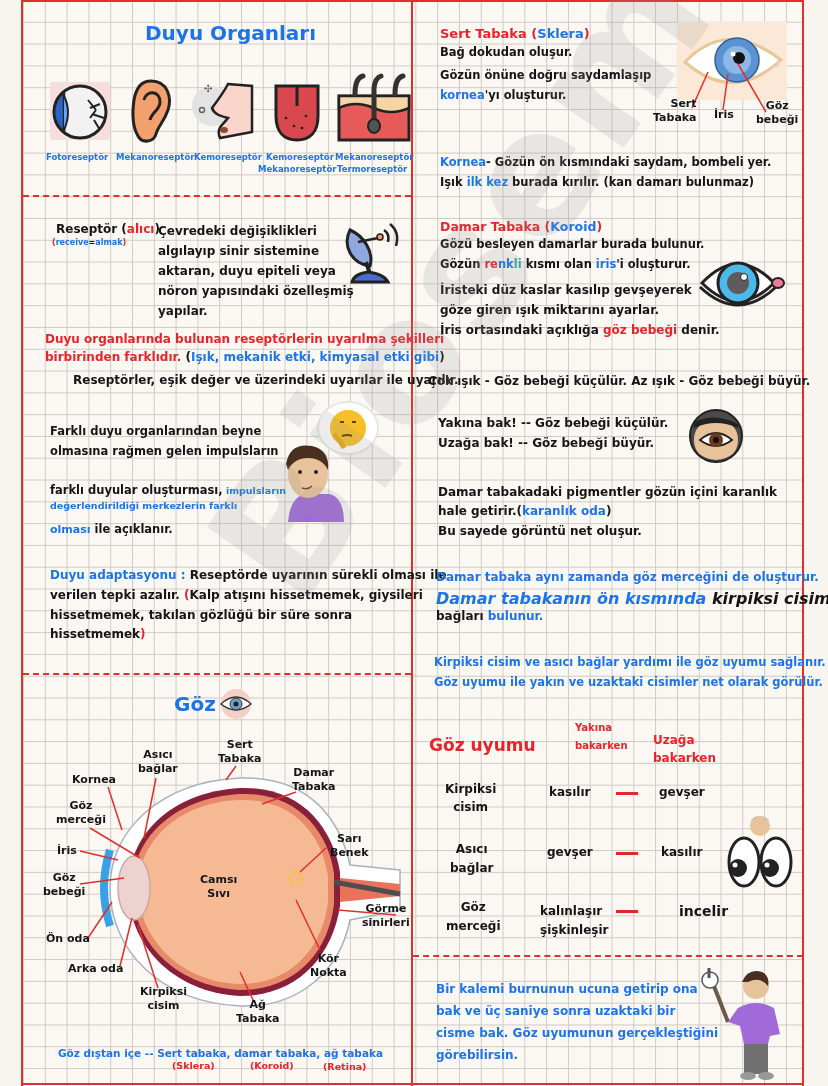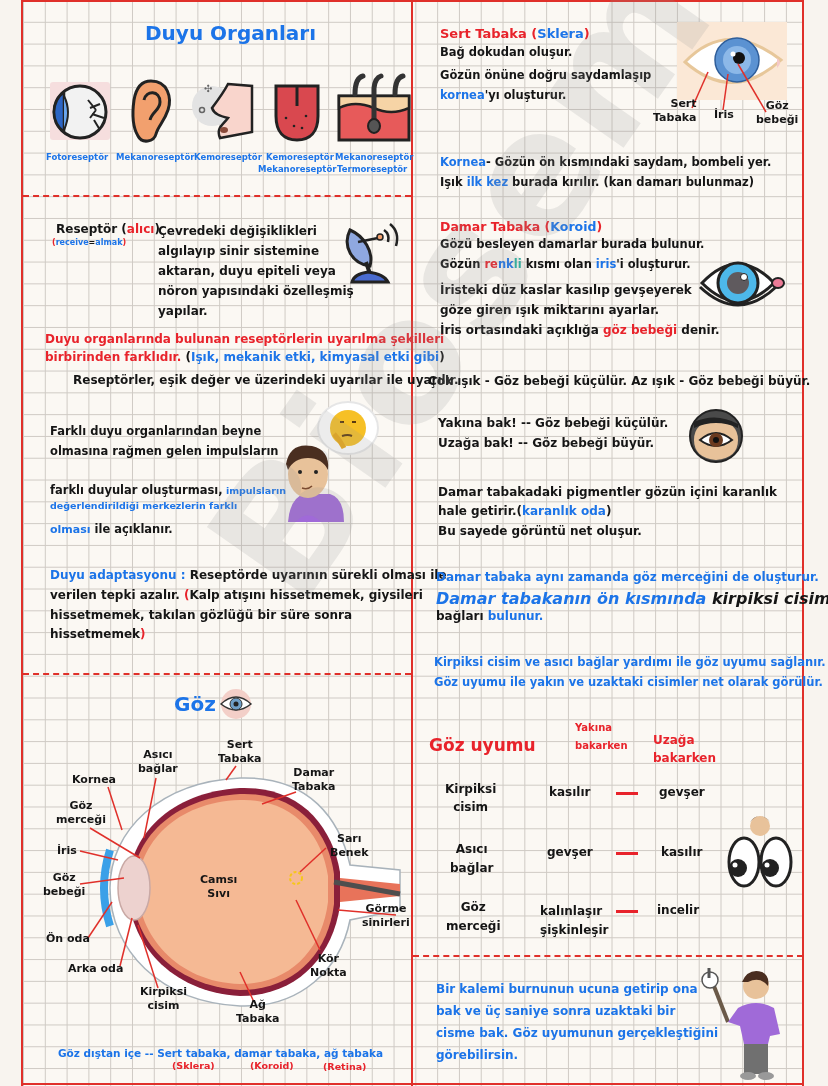--- a/index.html
+++ b/index.html
@@ -373,21 +373,21 @@
 
   <div class="t blk" style="left:446px;top:898px;font-size:12px;line-height:19px;text-align:center;">
       <div>Göz</div>
       <div>merceği</div>
     </div>
   <div class="t blk" style="left:540px;top:902px;font-size:12px;line-height:19px;">
       <div>kalınlaşır</div>
       <div>şişkinleşir</div>
     </div>
   <div style="position:absolute;left:616px;top:910px;width:22px;height:3px;background:#e8232b;"></div>
-  <div class="t blk" style="left:657px;top:902px;font-size:12px;">incelir</div>
+  <div class="t blk" style="left:679px;top:902px;font-size:14px;">incelir</div>
 
   <svg style="left:726px;top:812px;" width="68" height="80" viewBox="0 0 68 80">
     <circle cx="34" cy="14" r="10" fill="#e8c29a"></circle>
     <path d="M24 10 Q34 -2 44 10 Q40 4 34 4 Q28 4 24 10z" fill="#5a3a20"></path>
     <ellipse cx="18" cy="50" rx="15" ry="24" fill="#fff" stroke="#222" stroke-width="3"></ellipse>
     <ellipse cx="50" cy="50" rx="15" ry="24" fill="#fff" stroke="#222" stroke-width="3"></ellipse>
     <circle cx="12" cy="56" r="9" fill="#222"></circle>
     <circle cx="44" cy="56" r="9" fill="#222"></circle>
     <circle cx="9" cy="53" r="2.5" fill="#fff"></circle>
     <circle cx="41" cy="53" r="2.5" fill="#fff"></circle>

